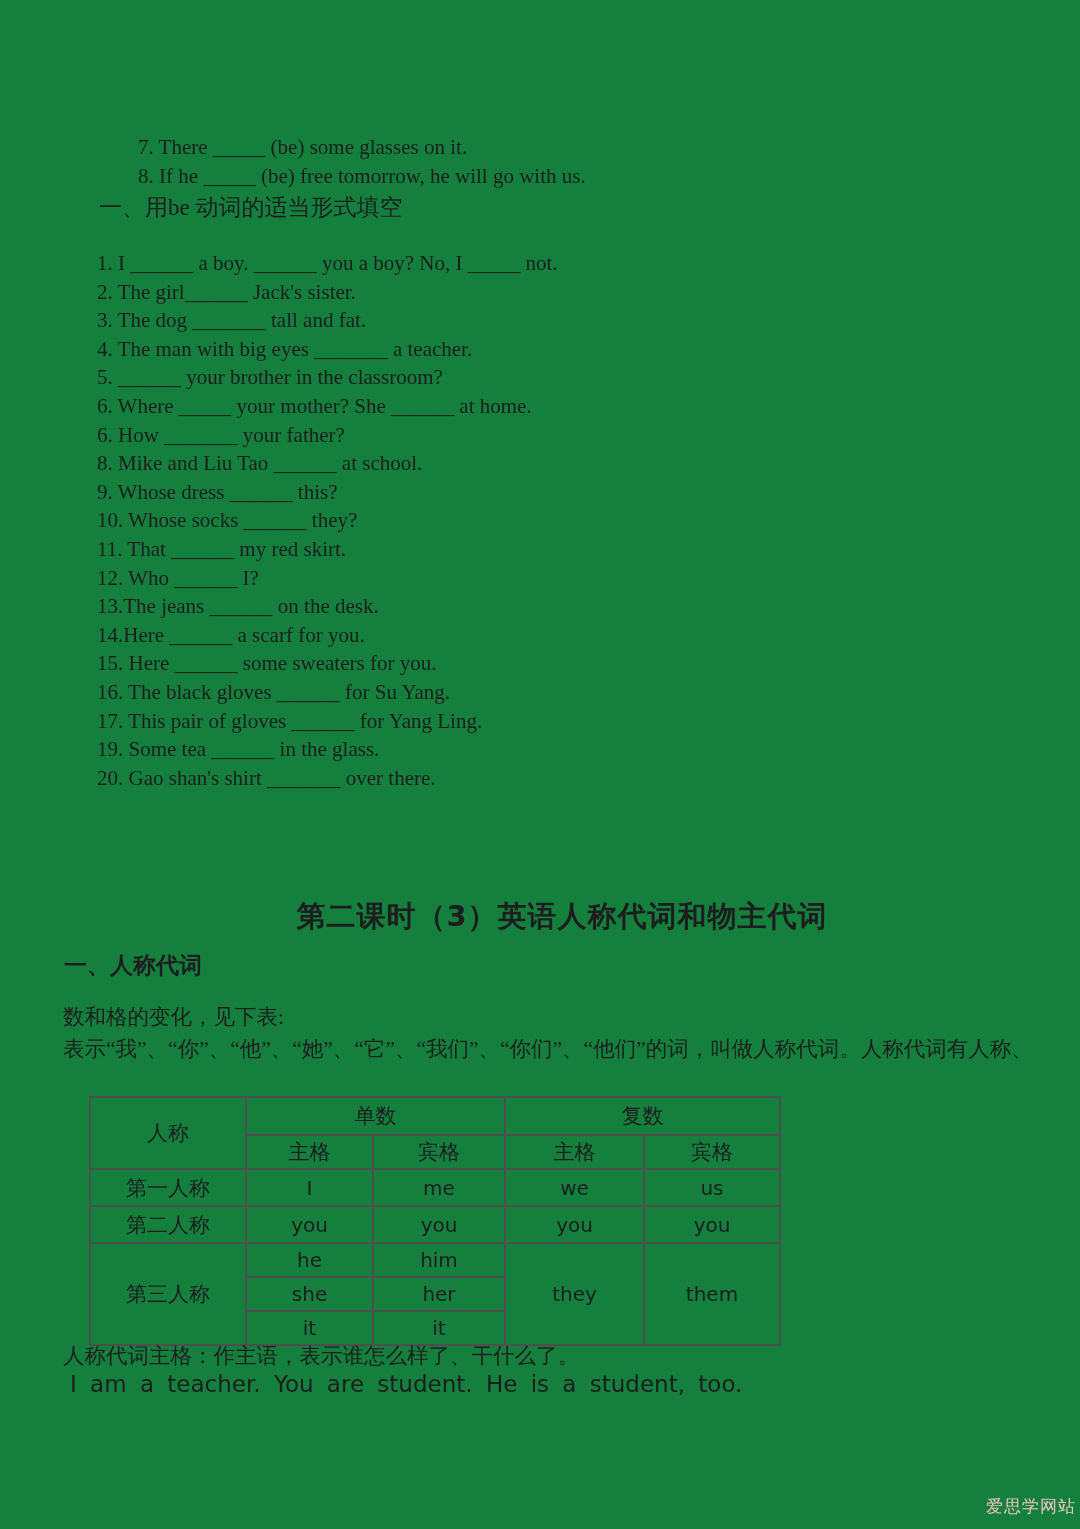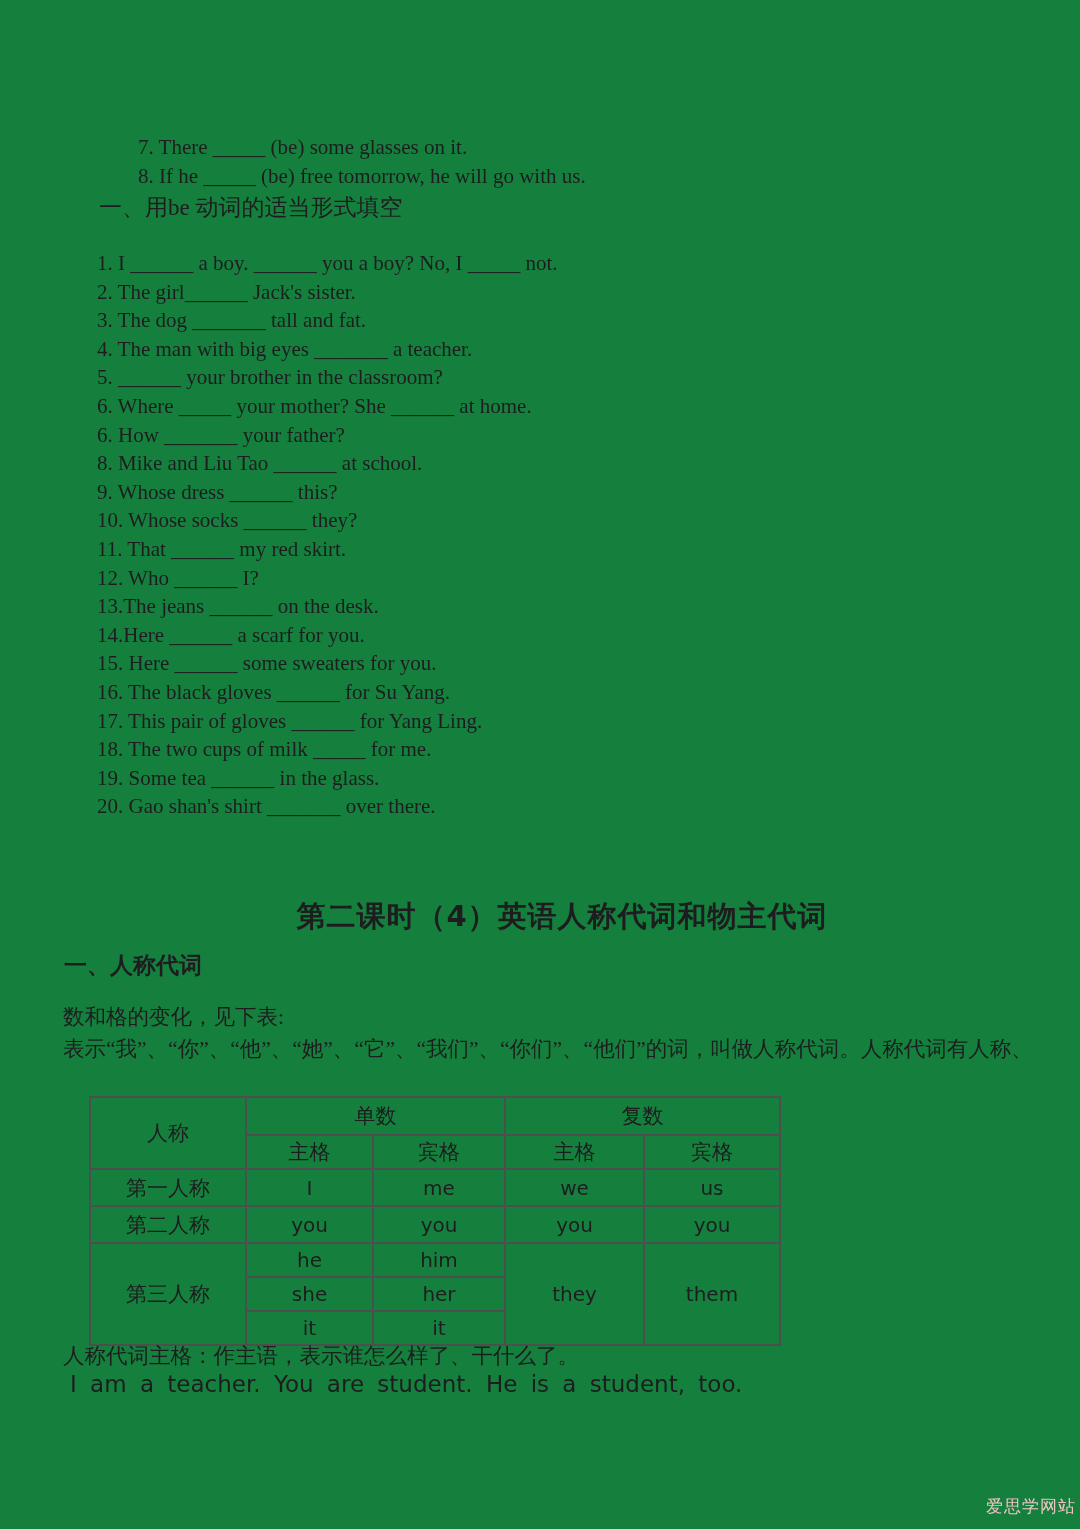--- a/index.html
+++ b/index.html
@@ -142,26 +142,25 @@
     <div>8. Mike and Liu Tao ______ at school.</div>
     <div>9. Whose dress ______ this?</div>
     <div>10. Whose socks ______ they?</div>
     <div>11. That ______ my red skirt.</div>
     <div>12. Who ______ I?</div>
     <div>13.The jeans ______ on the desk.</div>
     <div>14.Here ______ a scarf for you.</div>
     <div>15. Here ______ some sweaters for you.</div>
     <div>16. The black gloves ______ for Su Yang.</div>
     <div>17. This pair of gloves ______ for Yang Ling.</div>
-    <div>18. The two cups of milk _____ for me.</div>
     <div>19. Some tea ______ in the glass.</div>
     <div>20. Gao shan's shirt _______ over there.</div>
   </div>
 
-  <h1 class="lesson-title">第二课时（4）英语人称代词和物主代词</h1>
+  <h1 class="lesson-title">第二课时（3）英语人称代词和物主代词</h1>
 
   <h2 class="subsection-heading">一、人称代词</h2>
 
   <div class="intro">
     <div>数和格的变化，见下表:</div>
     <div>表示“我”、“你”、“他”、“她”、“它”、“我们”、“你们”、“他们”的词，叫做人称代词。人称代词有人称、</div>
   </div>
 
   <table class="pronoun-table">
     <colgroup>

